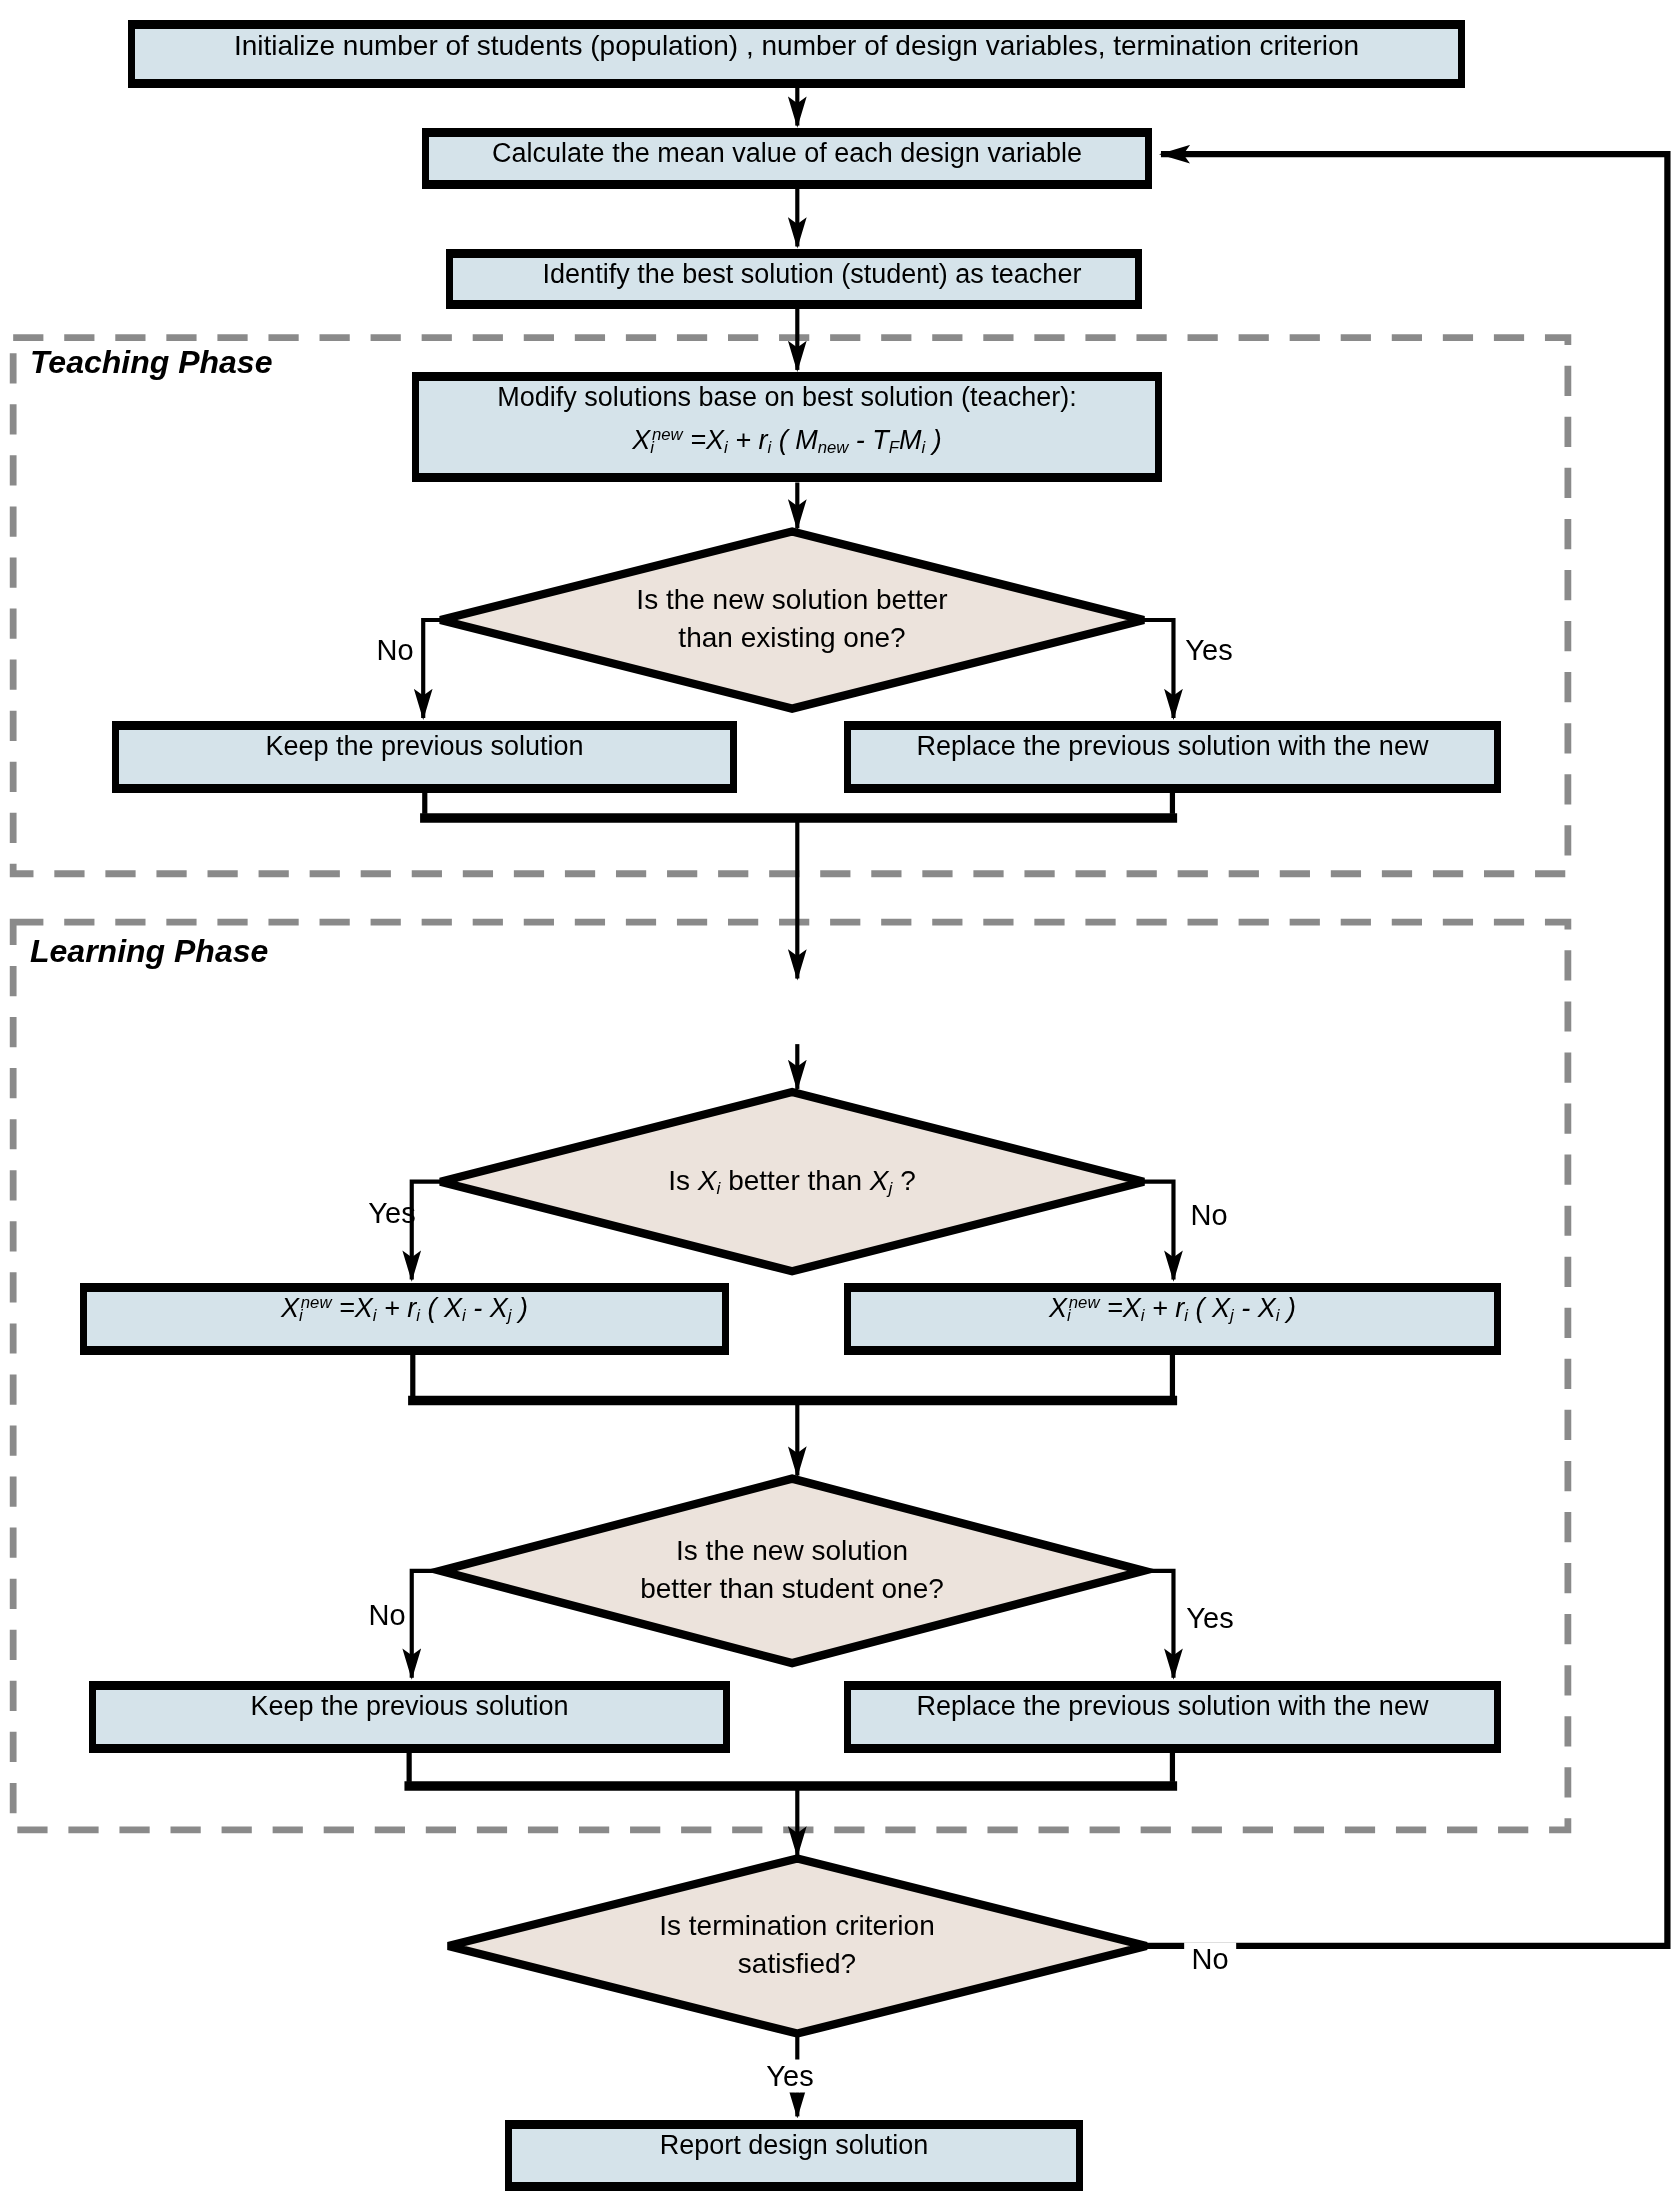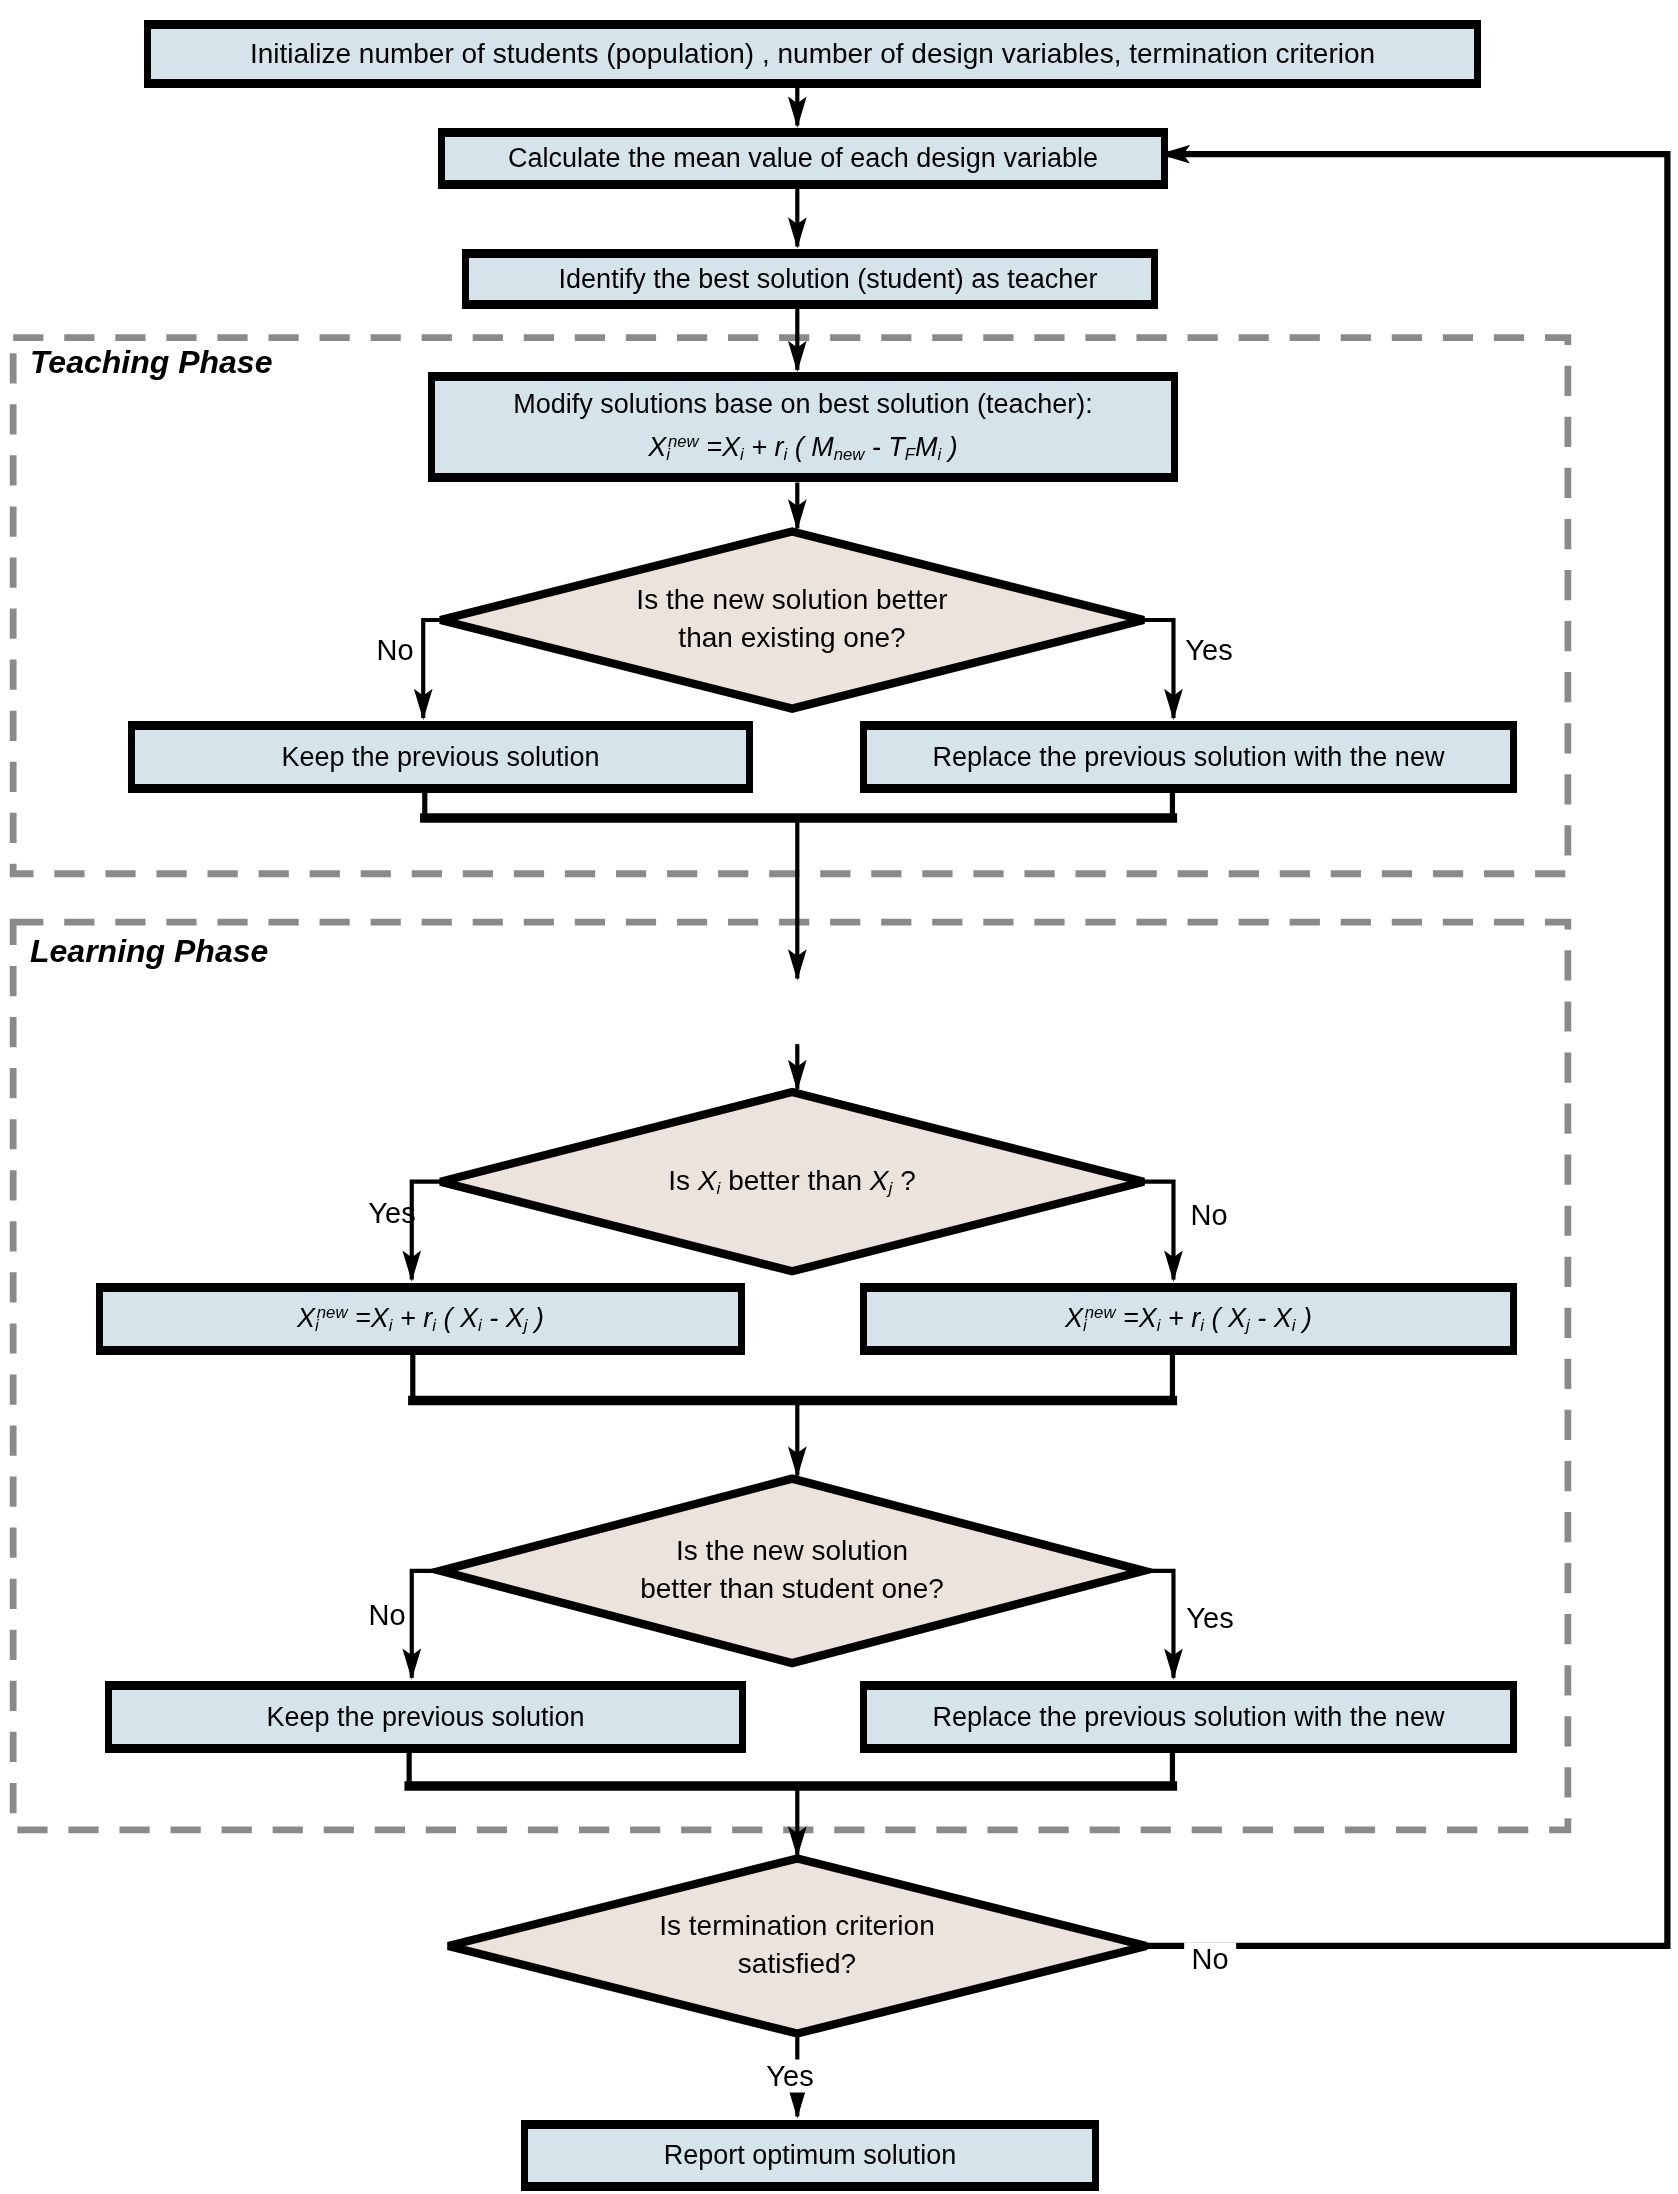--- a/index.html
+++ b/index.html
@@ -11,26 +11,25 @@
     color:#000;
     overflow:hidden;
   }
   svg.layer{position:absolute;left:0;top:0;width:1679px;height:2194px;z-index:1;}
   .node{
     position:absolute;
     box-sizing:border-box;
     background:var(--box-fill,#d5e3ea);
     border:7.3px solid #000;
     border-top-width:9.4px;border-bottom-width:9.4px;
-    display:flex;flex-direction:column;align-items:center;justify-content:center;
+    display:flex;flex-direction:column;align-items:center;justify-content:flex-start;
     text-align:center;
     font-size:27px;line-height:1.2;
     z-index:2;
     gap:10.4px;
-    margin-left:16px;
   }
   .dtext{
     position:absolute;
     transform:translate(-50%,-50%);
     text-align:center;
     font-size:28px;line-height:1.35;
     z-index:2;
     white-space:nowrap;
   }
   .phase{
@@ -169,17 +168,17 @@
   </div>
 
   <div class="dtext" style="left:797px;top:1945px;">
     <div>Is termination criterion</div>
     <div>satisfied?</div>
   </div>
   <span class="branch bg" style="left:1210px;top:1959px;">No</span>
   <span class="branch bg" style="left:790px;top:2076px;">Yes</span>
 
   <div class="node" style="left:505px;top:2120px;width:578px;height:71px;">
-    <span>Report optimum solution</span>
+    <span>Report design solution</span>
   </div>
 
 </div>
 
 
 </body></html>

